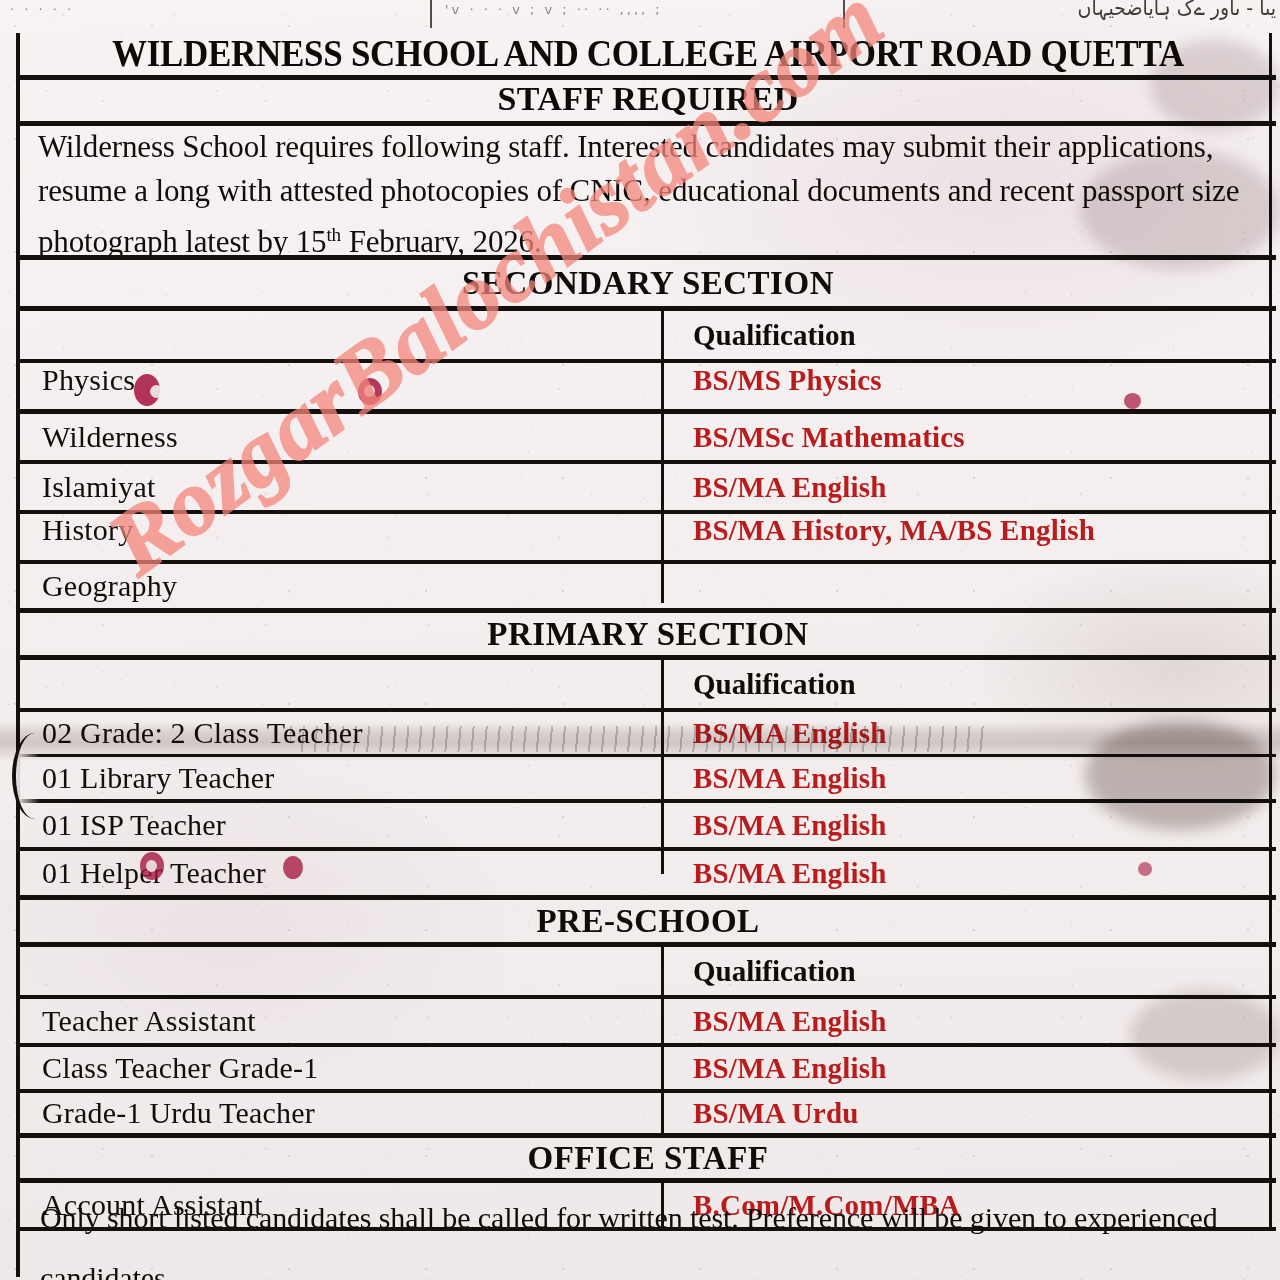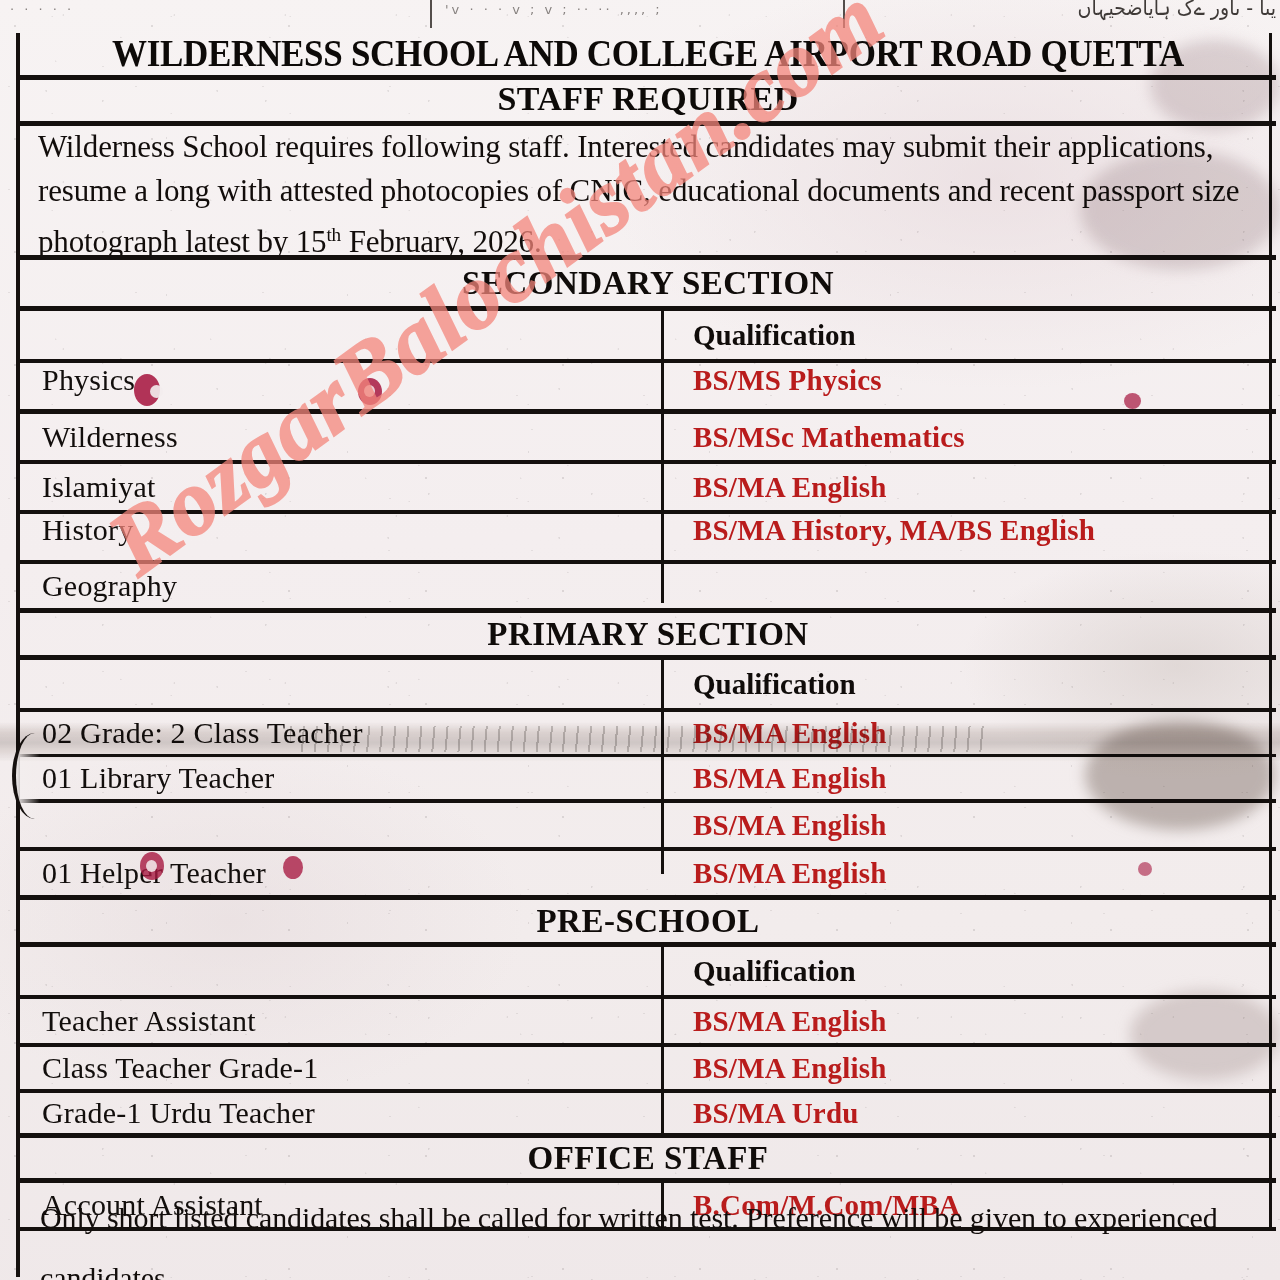--- a/index.html
+++ b/index.html
@@ -272,20 +272,23 @@
     <div class="cellL">
       <span class="jobtxt">01 Library Teacher</span>
       </div>
     <div class="cellR">
       <span class="qualtxt">BS/MA English</span>
       </div>
   </div>
   <div class="hr" style="top:766px;width:1256px;height:4px;"></div>
 
   <div class="row" style="top:770px;height:44px;">
+    <div class="cellL">
+      <span class="jobtxt">01 ISP Teacher</span>
+      </div>
     <div class="cellR">
       <span class="qualtxt">BS/MA English</span>
       </div>
   </div>
   <div class="hr" style="top:814px;width:1256px;height:4px;"></div>
 
   <div class="row" style="top:818px;height:44px;">
     <div class="cellL">
       <span class="jobtxt">01 Helper Teacher</span>
       </div>

